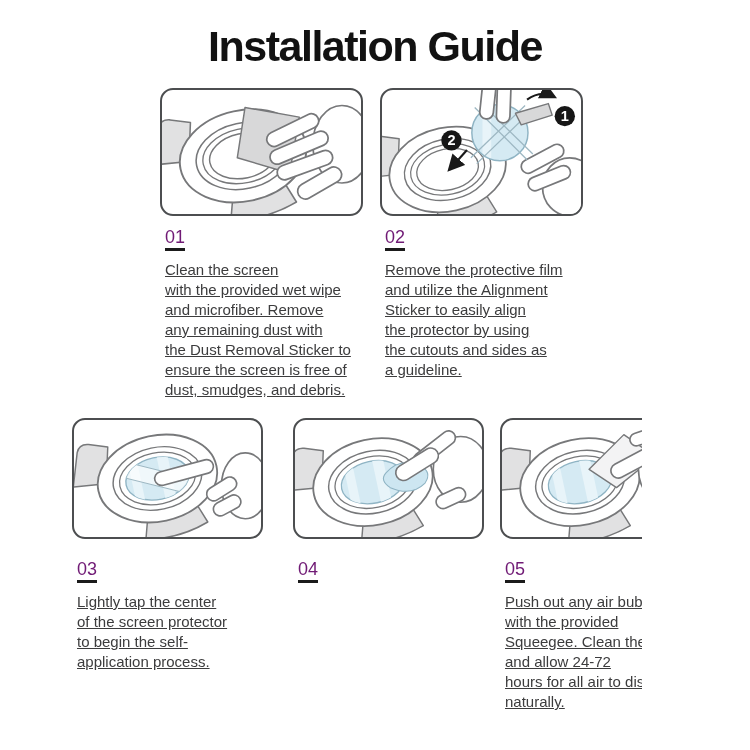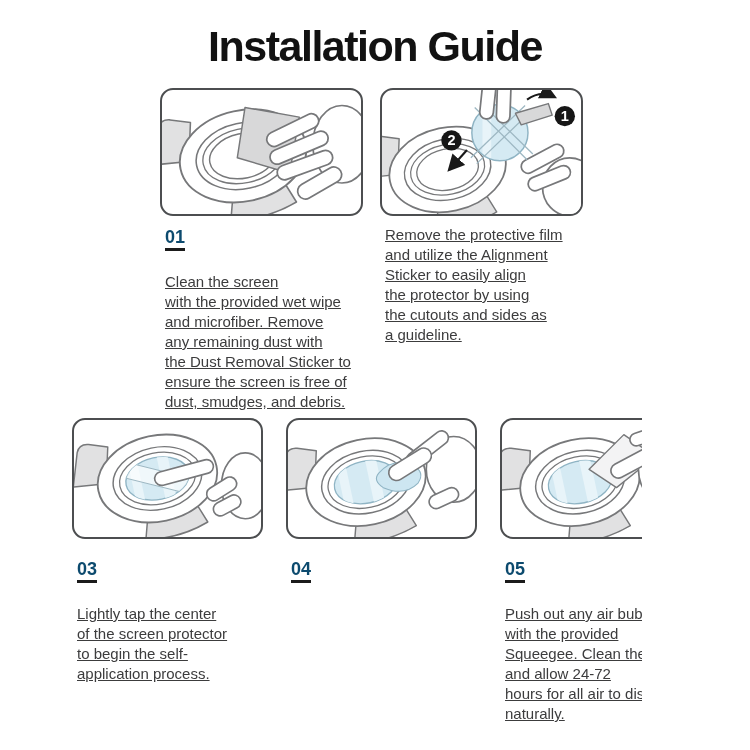--- a/index.html
+++ b/index.html
@@ -7,23 +7,23 @@
         font-family:"Liberation Sans",sans-serif;}
   .title{position:absolute;top:22px;left:0;width:750px;text-align:center;
          font-size:43px;font-weight:bold;letter-spacing:-1.5px;color:#121212;margin:0;}
   .step{position:absolute;}
   .step .panel{border:2px solid #4c4e50;border-radius:13px;background:#ffffff;overflow:hidden;}
   .row1{top:88px;width:203px;}
   .row1 .panel{width:199px;height:124px;}
   .row2{top:418px;width:191px;}
   .row2 .panel{width:187px;height:117px;}
   .c1{left:160px;} .c2{left:380px;}
-  .c3{left:72px;} .c4{left:286px;} .c5{left:500px;}
+  .c3{left:72px;} .c4{left:293px;} .c5{left:500px;}
   .panel svg{display:block;width:100%;height:100%;}
-  .num{display:inline-block;margin:12px 0 12px 5px;font-size:18px;font-weight:bold;color:#0c4a6e;
+  .num{display:inline-block;margin:12px 0 0 5px;font-size:18px;font-weight:normal;color:#701a75;
        border-bottom:3px solid #1b1b1b;padding-bottom:2px;line-height:1;}
   .row2 .num{margin-top:21px;}
   .desc{margin:9px 0 0 5px;font-size:15px;line-height:20px;color:#3c3c3d;
         white-space:pre-line;width:calc(100% + 10px);text-decoration:underline;}
   
   .hand{fill:#ffffff;stroke:#77787a;stroke-width:1.8;}
   .arrow{stroke:#1a1a1a;stroke-width:2.2;fill:none;}
   .sticker-line{stroke:#9db7c2;stroke-width:1.3;}
   .mcircle{fill:#161616;}
   .mtext{fill:#ffffff;font-family:"Liberation Sans",sans-serif;font-size:15px;font-weight:bold;text-anchor:middle;}
@@ -114,20 +114,21 @@
           <circle class="mcircle" cx="187" cy="27" r="10.5"></circle>
           <text class="mtext" x="187" y="32">1</text>
         </g>
         <path class="arrow" d="M86,62 L68,82" marker-end="url(#arrh)"></path>
         <g>
           <circle class="mcircle" cx="70" cy="52" r="10.5"></circle>
           <text class="mtext" x="70" y="57">2</text>
         </g>
       </svg>
     </div>
+    <div><span class="num">02</span></div>
     <p class="desc">Remove the protective film
 and utilize the Alignment
 Sticker to easily align
 the protector by using
 the cutouts and sides as
 a guideline.</p>
   </section>
 
   <section class="step row2 c3">
     <div class="panel">

